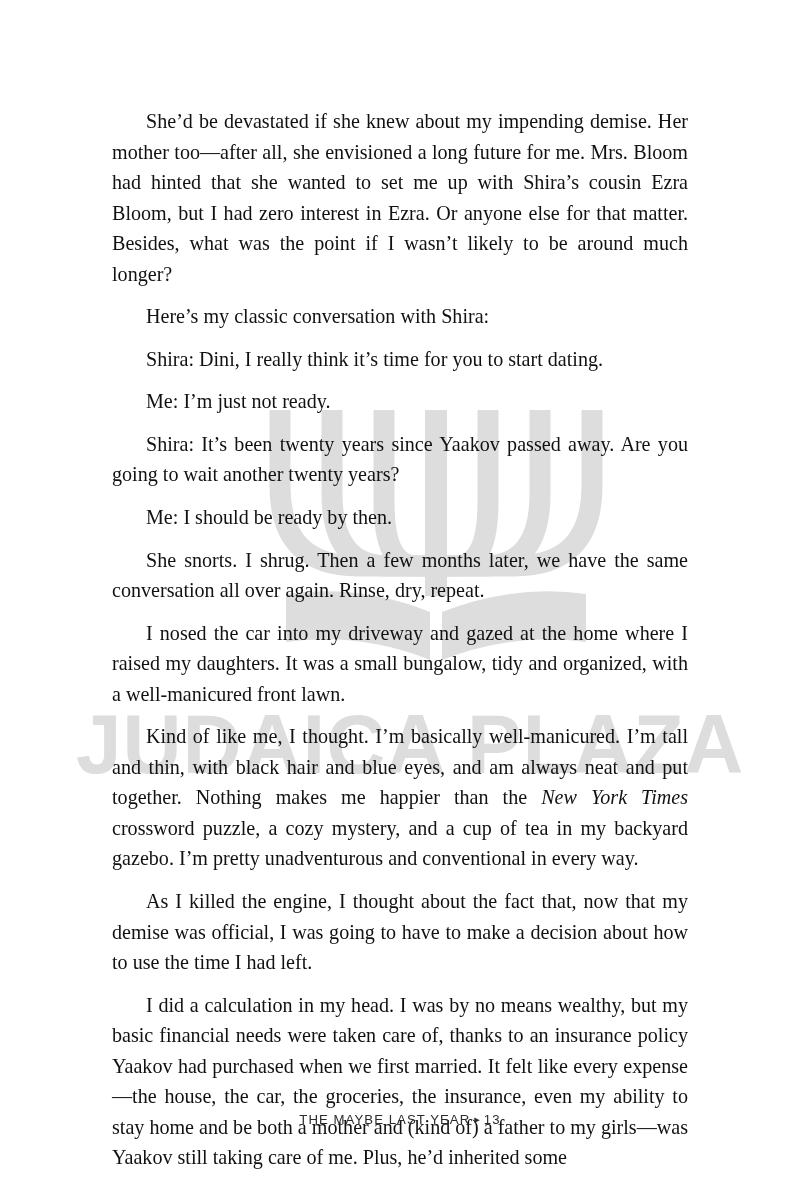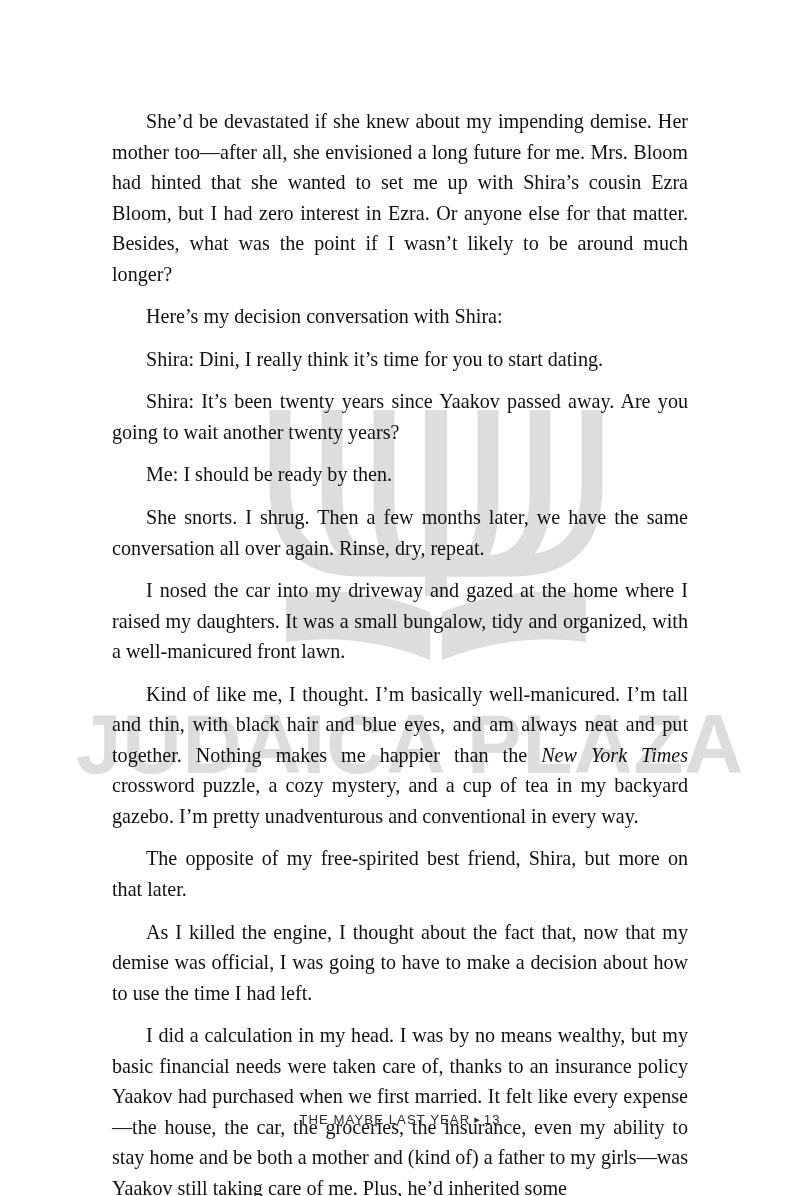--- a/index.html
+++ b/index.html
@@ -122,32 +122,32 @@
           <path d="M 318 196 Q 244 186 174 214 L 174 262 Q 244 234 318 244 Z"></path>
         </g>
       </svg>
     </div>
 
     <div class="watermark-wordmark">JUDAICA PLAZA</div>
   </div>
 
   <div class="text-layer">
     <p class="body-par">She’d be devastated if she knew about my impending demise. Her mother too—after all, she envisioned a long future for me. Mrs. Bloom had hinted that she wanted to set me up with Shira’s cousin Ezra Bloom, but I had zero interest in Ezra. Or anyone else for that matter. Besides, what was the point if I wasn’t likely to be around much longer?</p>
-    <p class="body-par">Here’s my decision conversation with Shira:</p>
+    <p class="body-par">Here’s my classic conversation with Shira:</p>
     <p class="body-par">Shira: Dini, I really think it’s time for you to start dating.</p>
+    <p class="body-par">Me: I’m just not ready.</p>
     <p class="body-par">Shira: It’s been twenty years since Yaakov passed away. Are you going to wait another twenty years?</p>
     <p class="body-par">Me: I should be ready by then.</p>
     <p class="body-par">She snorts. I shrug. Then a few months later, we have the same conversation all over again. Rinse, dry, repeat.</p>
     <p class="body-par">I nosed the car into my driveway and gazed at the home where I raised my daughters. It was a small bungalow, tidy and organized, with a well-manicured front lawn.</p>
 
     <p class="body-par">
       <span>Kind of like me, I thought. I’m basically well-manicured. I’m tall and thin, with black hair and blue eyes, and am always neat and put together. Nothing makes me happier than the </span><em>New York Times</em><span> crossword puzzle, a cozy mystery, and a cup of tea in my backyard gazebo. I’m pretty unadventurous and conventional in every way.</span>
     </p>
 
-    <p class="body-par">The opposite of my free-spirited best friend, Shira, but more on that later.</p>
     <p class="body-par">As I killed the engine, I thought about the fact that, now that my demise was official, I was going to have to make a decision about how to use the time I had left.</p>
     <p class="body-par">I did a calculation in my head. I was by no means wealthy, but my basic financial needs were taken care of, thanks to an insurance policy Yaakov had purchased when we first married. It felt like every expense—the house, the car, the groceries, the insurance, even my ability to stay home and be both a mother and (kind of) a father to my girls—was Yaakov still taking care of me. Plus, he’d inherited some</p>
   </div>
 
   <div class="page-footer">
     <span>THE MAYBE LAST YEAR</span><span class="footer-sep">▸</span><span>13</span>
   </div>
 
 </div>
 

